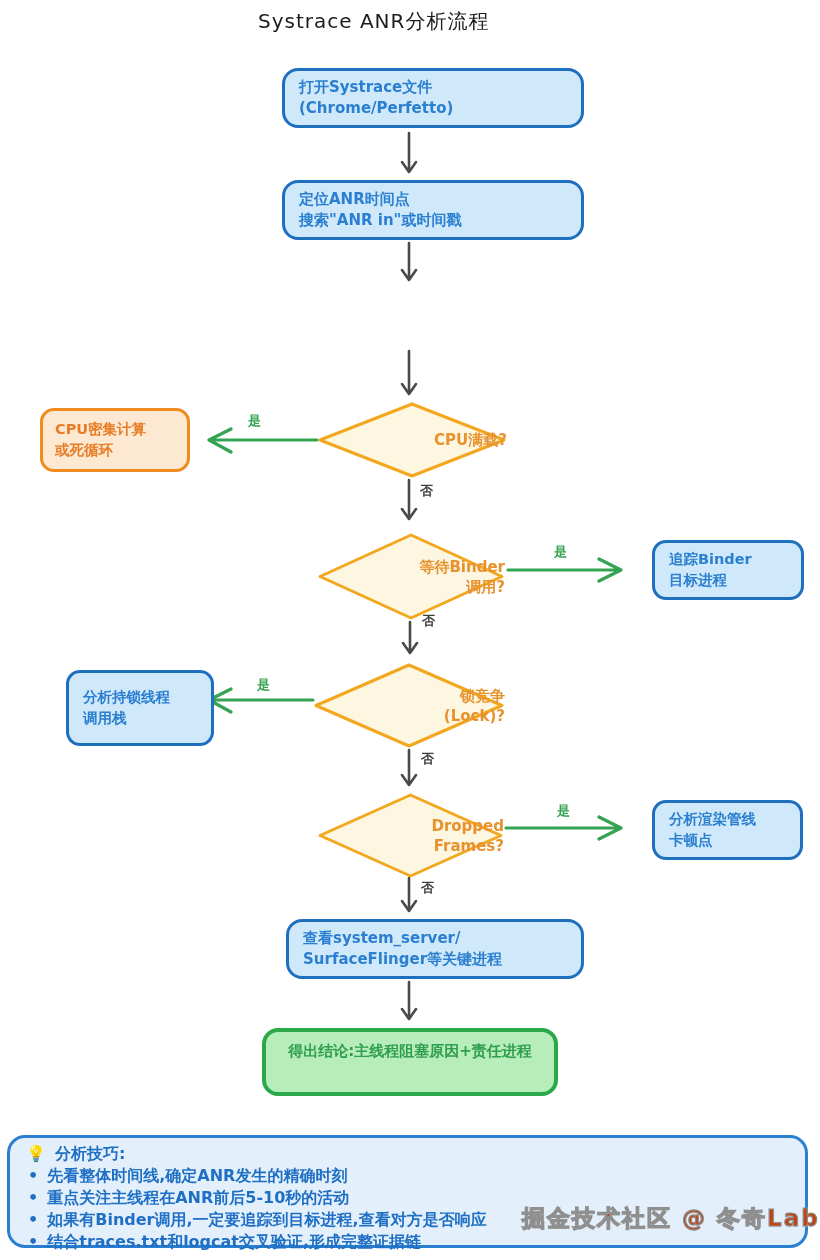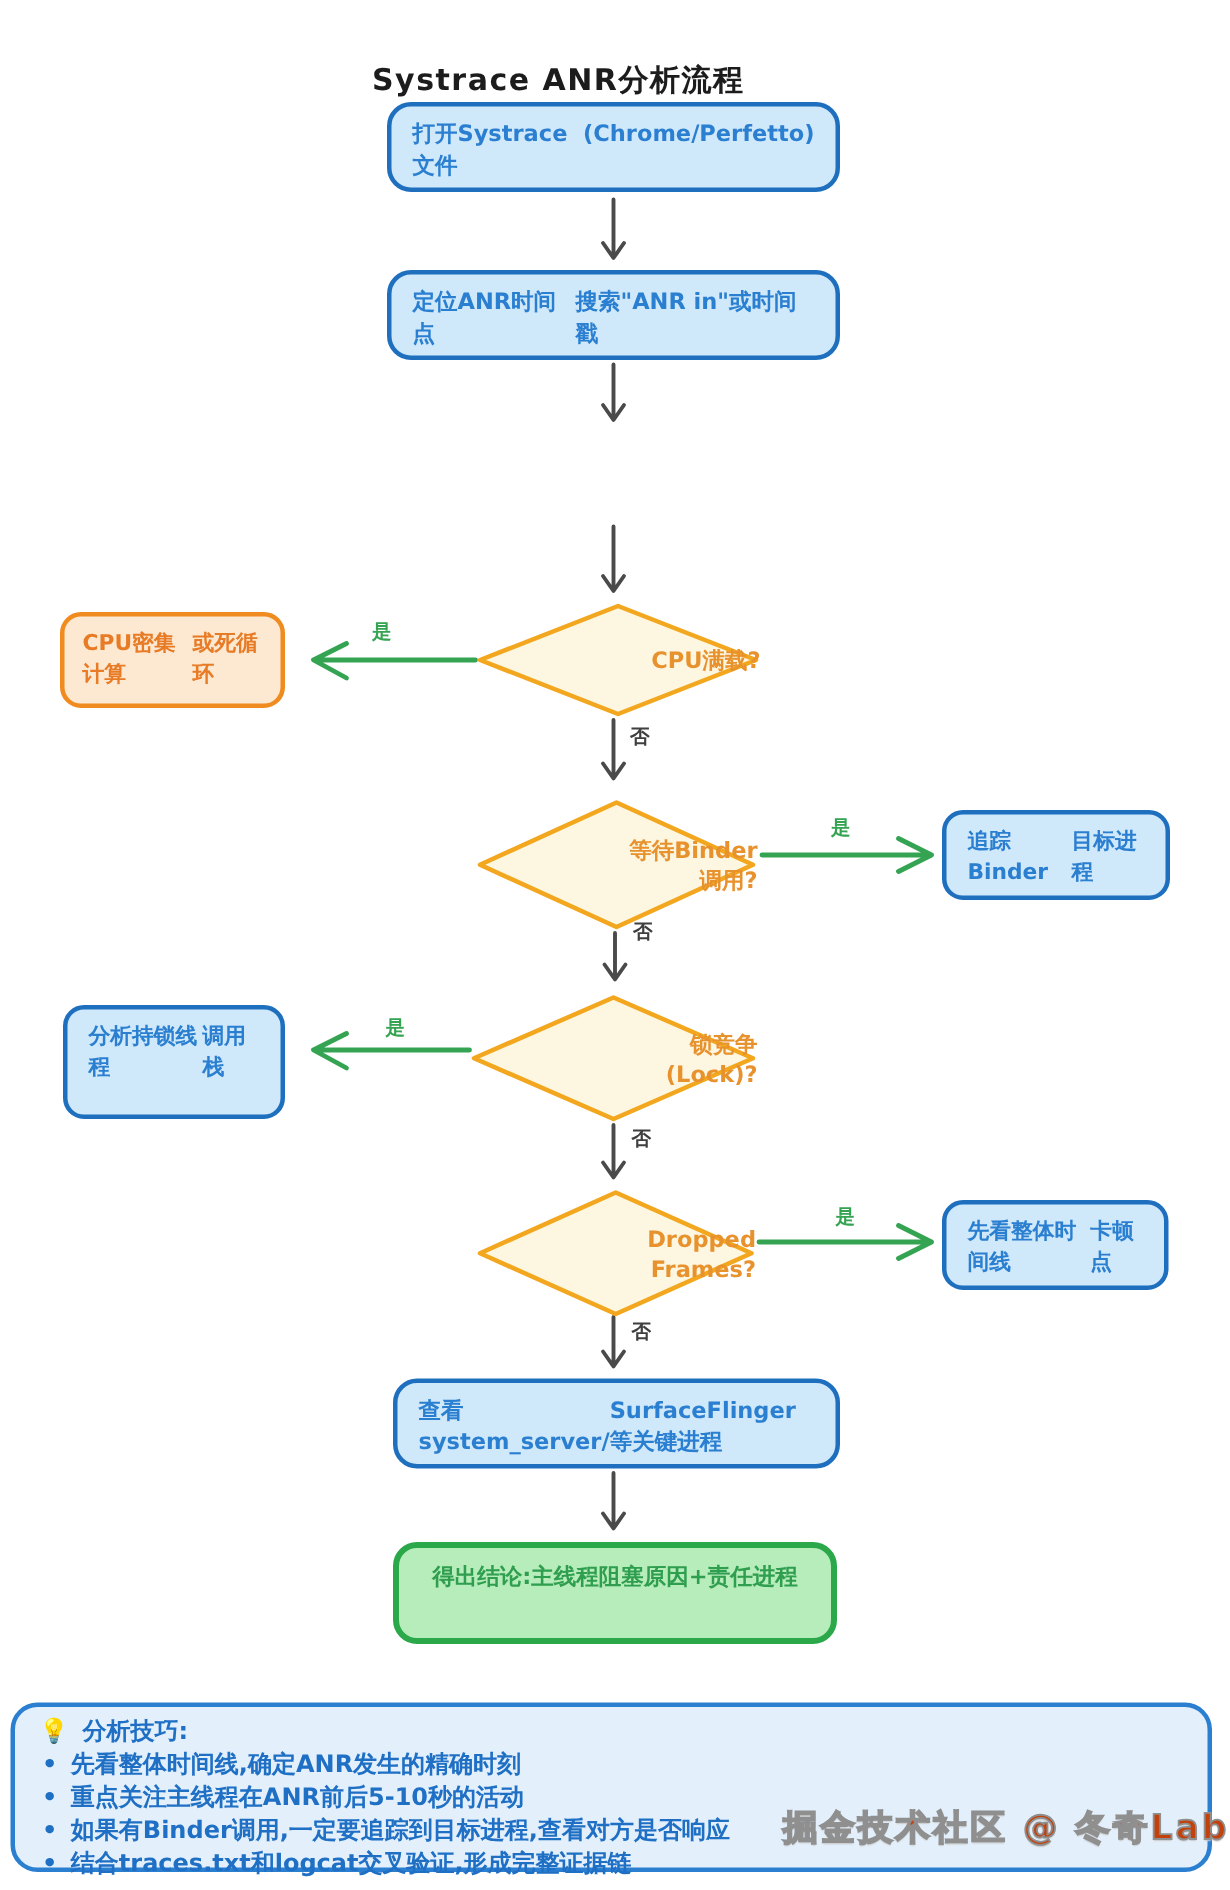--- a/index.html
+++ b/index.html
@@ -7,28 +7,28 @@
     --decision-fill:#fdf6e0; --decision-border:#f2a71f; --decision-text:#e8922e;
     --warning-fill:#fde9d2; --warning-border:#ef8b1f; --warning-text:#e87b25;
     --result-fill:#b7edbb; --result-border:#2ba84a; --result-text:#2f9e4f;
     --yes-green:#35a452; --no-gray:#4a4a4a;
     --tips-fill:#e3f0fc; --tips-border:#2b7fd0; --tips-text:#1f6fc4;
   }
   *{margin:0;padding:0;box-sizing:border-box;}
   body{background:#ffffff;font-family:"DejaVu Sans","Liberation Sans",sans-serif;}
   #canvas{position:relative;width:820px;height:1260px;background:#ffffff;overflow:hidden;}
 
-  .title{position:absolute;left:248px;top:8px;font-size:20px;font-weight:700;color:#1c1c1c;letter-spacing:1px;margin-top:32px;}
+  .title{position:absolute;left:258px;top:8px;font-size:20px;font-weight:400;color:#1c1c1c;letter-spacing:1px;}
 
   .pbox{position:absolute;border:3px solid var(--process-border);background:var(--process-fill);
-        color:var(--process-text);border-radius:16px;display:flex;flex-direction:row;
-        justify-content:center;padding:8px 14px;font-size:15px;font-weight:600;line-height:21px;}
+        color:var(--process-text);border-radius:16px;display:flex;flex-direction:column;
+        justify-content:center;padding:8px 14px;font-size:15px;font-weight:600;line-height:21px;margin-left:24px;}
   .pbox.small{border-radius:14px;font-size:14.5px;}
   .warnbox{position:absolute;border:3px solid var(--warning-border);background:var(--warning-fill);
-        color:var(--warning-text);border-radius:14px;display:flex;flex-direction:row;
+        color:var(--warning-text);border-radius:14px;display:flex;flex-direction:column;
         justify-content:center;padding:8px 12px;font-size:14.5px;font-weight:600;line-height:21px;}
   .resultbox{position:absolute;border:4px solid var(--result-border);background:var(--result-fill);
         color:var(--result-text);border-radius:16px;display:flex;flex-direction:row;
         justify-content:center;padding:8px 14px;font-size:15px;font-weight:600;line-height:22px;}
 
   .diamond{position:absolute;}
   .diamond svg{position:absolute;left:0;top:0;}
   .dtext{position:absolute;inset:0;display:flex;flex-direction:column;align-items:flex-end;
          justify-content:center;color:var(--decision-text);font-size:15px;font-weight:600;line-height:20px;text-align:center;}
 
@@ -133,21 +133,21 @@
     <svg width="187" height="85" viewBox="0 0 187 85">
       <polygon points="93.5,2 184,42.5 93.5,83 3,42.5" fill="#fdf6e0" stroke="#f2a71f" stroke-width="3" stroke-linejoin="round"></polygon>
     </svg>
     <div class="dtext">
       <div>Dropped</div>
       <div>Frames?</div>
     </div>
   </div>
 
   <div class="pbox small" style="left:628px;top:800px;width:151px;height:60px">
-    <div>先看整体时间线</div>
+    <div>分析渲染管线</div>
     <div>卡顿点</div>
   </div>
 
   <div class="pbox" style="left:262px;top:919px;width:298px;height:60px">
     <div>查看system_server/</div>
     <div>SurfaceFlinger等关键进程</div>
   </div>
 
   <div class="resultbox" style="left:262px;top:1028px;width:296px;height:68px">
     <div>得出结论:</div>

